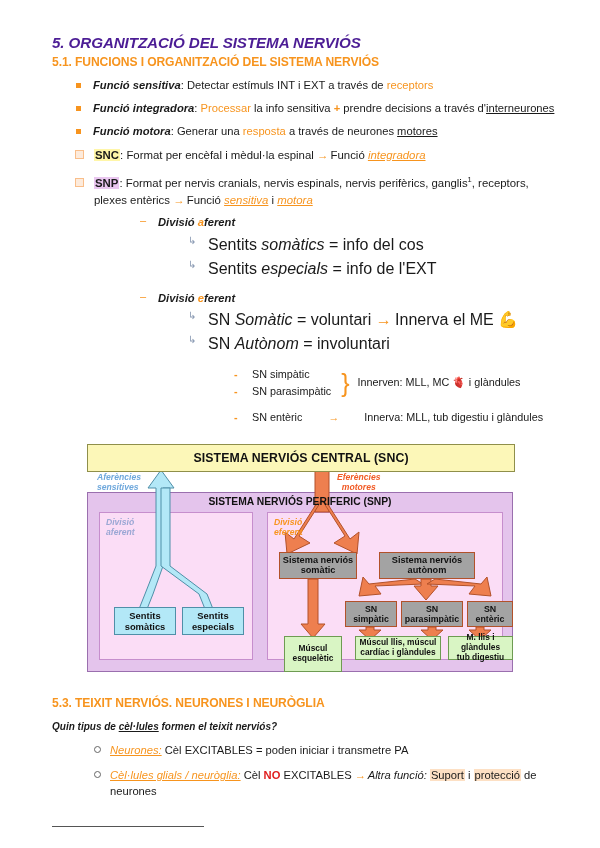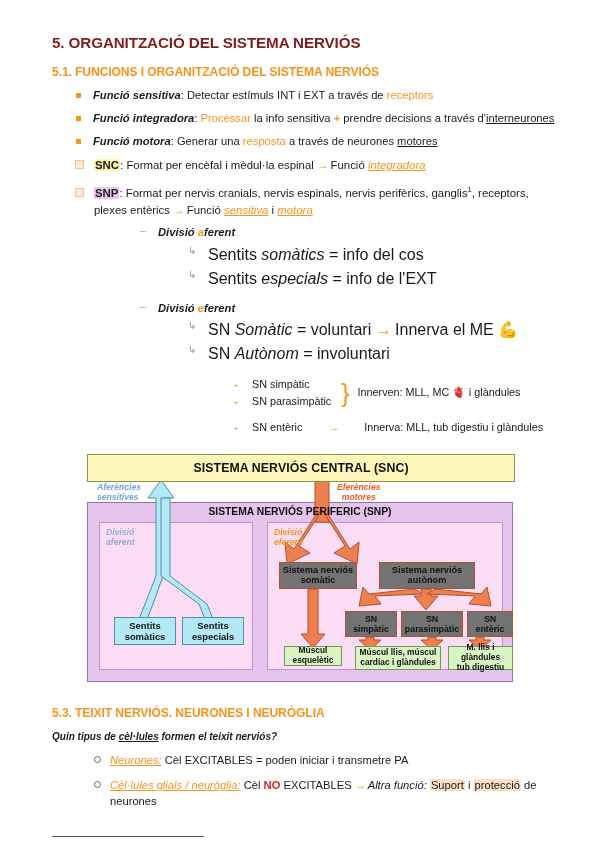--- a/index.html
+++ b/index.html
@@ -21,25 +21,26 @@
     height: 848px;
     padding: 0;
     box-sizing: border-box;
   }
   .content {
     padding: 34px 42px 0 52px;
   }
 
   
   .h1 {
-    color: #7f1d1d;
+    color: #4c1d95;
     font-size: 15.2px;
     font-weight: bold;
     letter-spacing: -0.1px;
-    margin: 0 0 14px 0;
+    margin: 0 0 4px 0;
+    font-style: italic;
   }
   .h2 {
     color: #F7941E;
     font-size: 12.1px;
     font-weight: bold;
     letter-spacing: -0.1px;
     margin: 0 0 9px 0;
   }
   .h2.sp2 { margin-top: 21px; margin-bottom: 11px; }
   .stars { color: #F15A24; letter-spacing: -1px; }
@@ -241,31 +242,31 @@
   .dbox {
     position: absolute;
     box-sizing: border-box;
     display: flex; align-items: center; justify-content: center;
     text-align: center;
     font-weight: bold;
     line-height: 1.18;
     z-index: 5;
   }
   .blue  { background: #B3E8F7; border: 1.2px solid #4f8fa8; color: #111; }
-  .orange{ background: #737373; border: 1.2px solid #b2512a; color: #111; }
+  .orange{ background: #a3a3a3; border: 1.2px solid #b2512a; color: #111; }
   .green { background: #D9F5C4; border: 1.2px solid #6e9b52; color: #111; }
 
   .b-sentsom { left: 39px;  top: 163px; width: 62px; height: 28px; font-size: 9.4px; }
   .b-sentesp { left: 107px; top: 163px; width: 62px; height: 28px; font-size: 9.4px; }
   .b-somatic { left: 204px; top: 108px; width: 78px; height: 27px; font-size: 9.2px; }
   .b-autonom { left: 304px; top: 108px; width: 96px; height: 27px; font-size: 9.2px; }
   .b-simp    { left: 270px; top: 157px; width: 52px; height: 26px; font-size: 8.8px; }
   .b-para    { left: 326px; top: 157px; width: 62px; height: 26px; font-size: 8.8px; }
   .b-ent     { left: 392px; top: 157px; width: 46px; height: 26px; font-size: 8.8px; }
-  .b-musq    { left: 209px; top: 192px; width: 58px; height: 20px; font-size: 8.4px; }
+  .b-musq    { left: 209px; top: 192px; width: 58px; height: 36px; font-size: 8.4px; }
   .b-muslc   { left: 280px; top: 192px; width: 86px; height: 24px; font-size: 8.4px; }
   .b-mllg    { left: 373px; top: 192px; width: 65px; height: 24px; font-size: 8.4px; }
 
   .svg-layer { position: absolute; left: 0; top: 0; width: 451px; height: 228px; z-index: 3; }
 
   
   .footnote-wrap { margin: 26px 0 0 0; }
   .fn-rule { width: 152px; height: 0; border-top: 1.1px solid #555; margin-bottom: 6px; }
   .q-line { font-size: 10px; font-weight: bold; font-style: italic; margin: 10px 0 10px 0; }
 </style>

